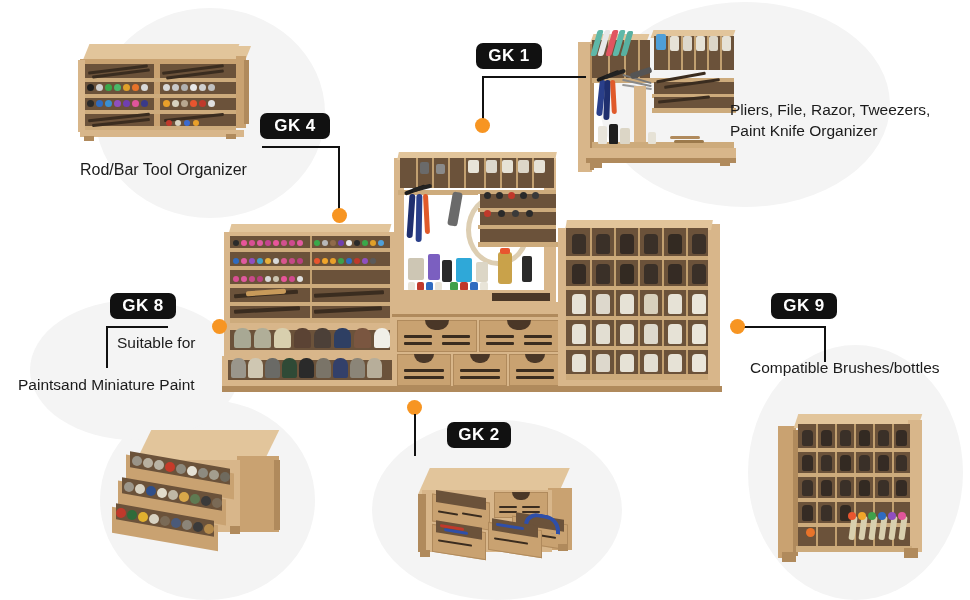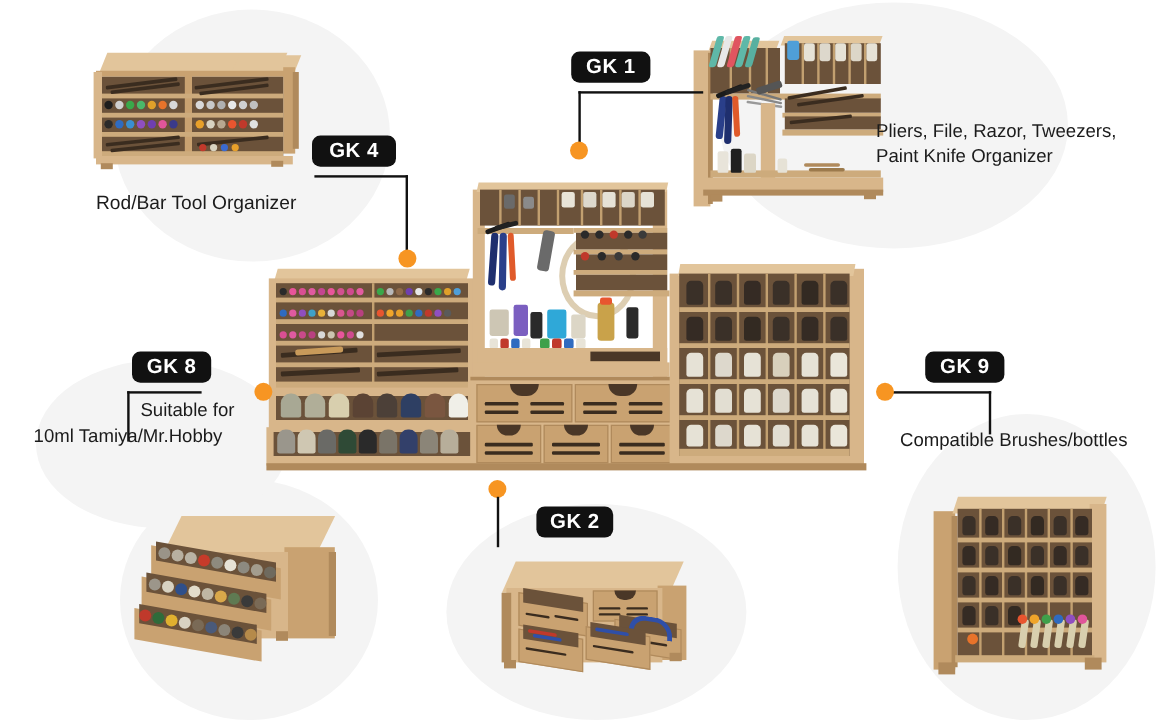--- a/index.html
+++ b/index.html
@@ -602,21 +602,21 @@
   <div class="lineV" style="left:482px;top:76px;height:46px;"></div>
   <div class="dot" style="left:475px;top:118px;width:15px;height:15px;"></div>
   <div class="caption" style="left:730px;top:100px;font-size:15.5px;" ind="x">Pliers, File, Razor, Tweezers,</div>
   <div class="caption" style="left:730px;top:121px;font-size:15.5px;">Paint Knife Organizer</div>
 
   <div class="badge" style="left:110px;top:293px;width:66px;height:26px;font-size:17px;">GK 8</div>
   <div class="lineH" style="left:106px;top:326px;width:62px;"></div>
   <div class="lineV" style="left:106px;top:326px;height:42px;"></div>
   <div class="dot" style="left:212px;top:319px;width:15px;height:15px;"></div>
   <div class="caption" style="left:117px;top:333px;font-size:15.5px;">Suitable for</div>
-  <div class="caption" style="left:28px;top:354px;font-size:15.5px;">10ml Tamiya/Mr.Hobby</div>
+  <div class="caption" style="left:18px;top:375px;font-size:15.5px;">Paintsand Miniature Paint</div>
 
   <div class="badge" style="left:771px;top:293px;width:66px;height:26px;font-size:17px;">GK 9</div>
   <div class="lineH" style="left:742px;top:326px;width:84px;"></div>
   <div class="lineV" style="left:824px;top:326px;height:36px;"></div>
   <div class="dot" style="left:730px;top:319px;width:15px;height:15px;"></div>
   <div class="caption" style="left:750px;top:358px;font-size:15.5px;">Compatible Brushes/bottles</div>
 
   <div class="dot" style="left:407px;top:400px;width:15px;height:15px;"></div>
   <div class="lineV" style="left:414px;top:414px;height:42px;"></div>
   <div class="badge" style="left:447px;top:422px;width:64px;height:26px;font-size:17px;">GK 2</div>

